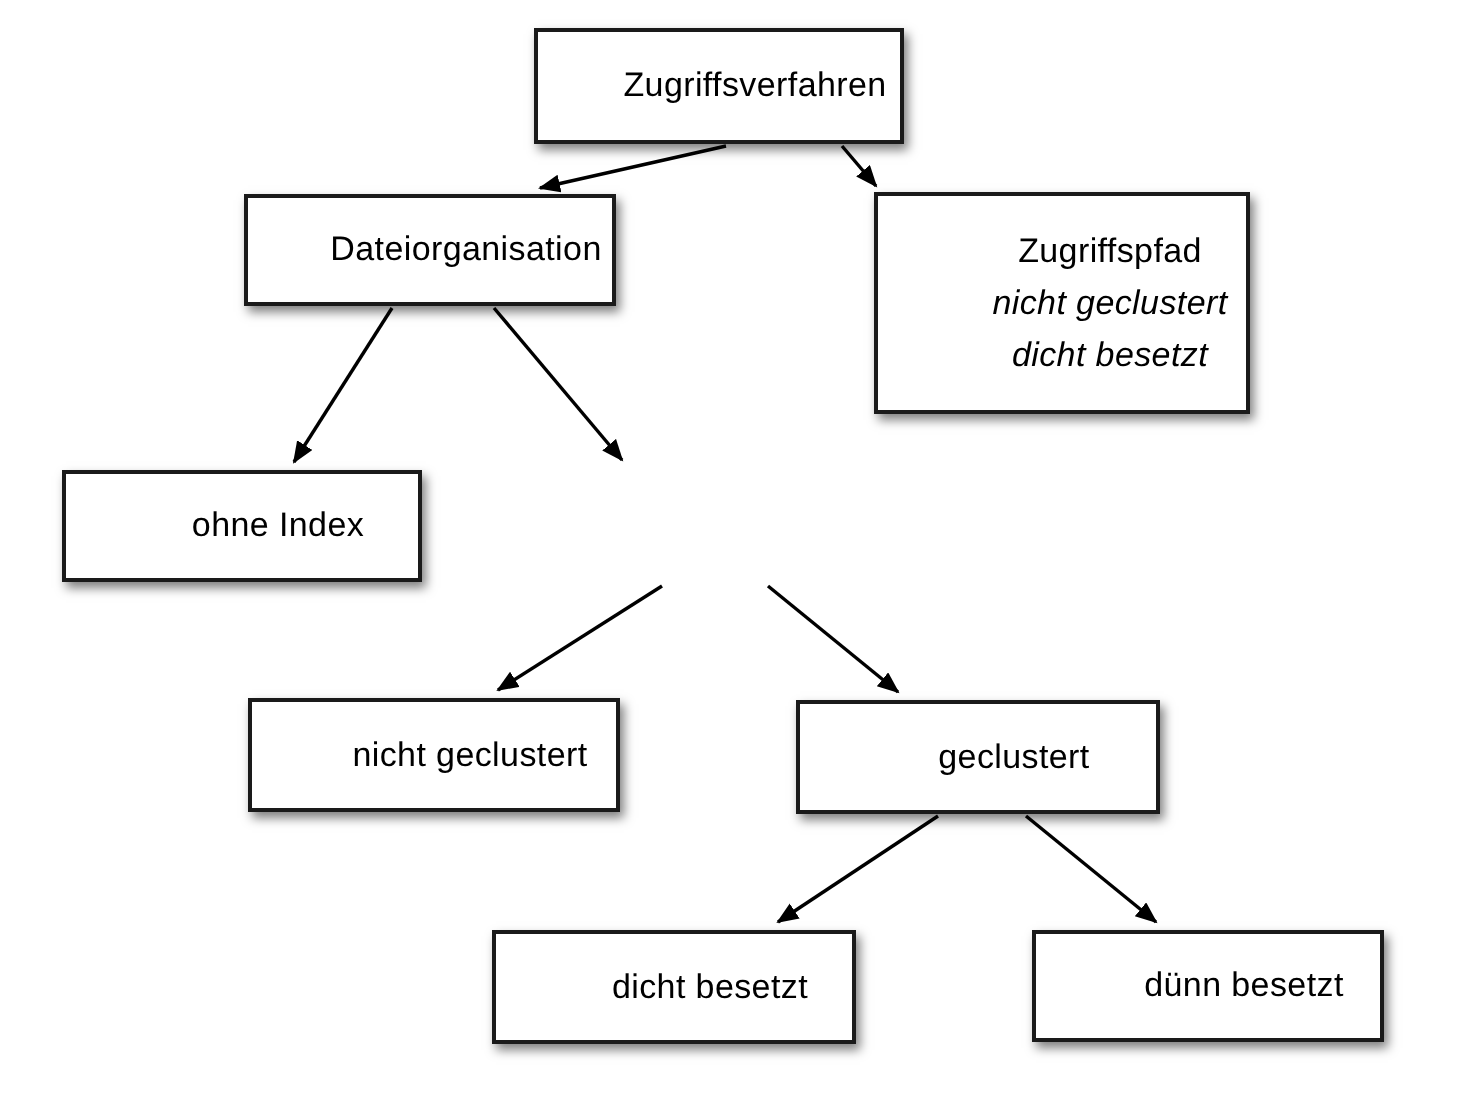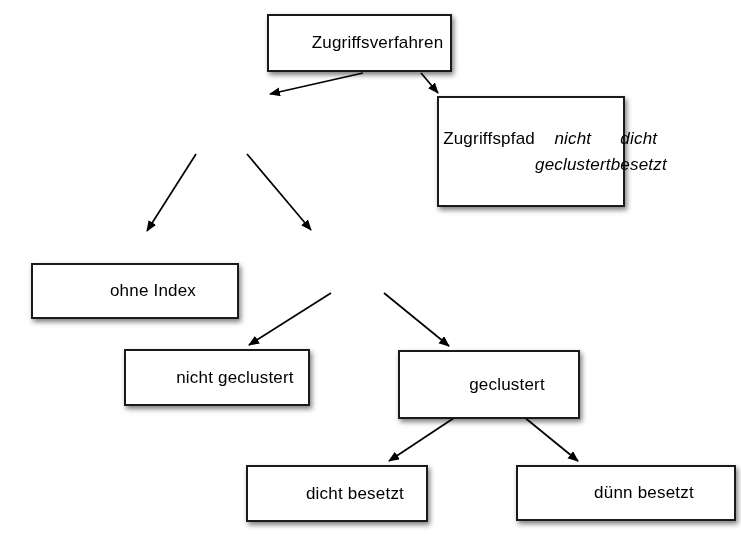--- a/index.html
+++ b/index.html
@@ -25,21 +25,21 @@
     display: flex;
     align-items: center;
     justify-content: center;
     text-align: center;
     font-size: 17px;
     letter-spacing: 0.2px;
     padding-left: 36px;
   }
   .node .multiline {
     display: flex;
-    flex-direction: row;
+    flex-direction: column;
     line-height: 26px;
     margin-left: 12px;
   }
   .node .italic {
     font-style: italic;
   }
   #edges {
     position: absolute;
     left: 0;
     top: 0;
@@ -49,26 +49,26 @@
   }
   #edges line {
     stroke: #000000;
     stroke-width: 1.7;
   }
 
   
   #n-root            { left: 267px; top: 14px;  width: 185px; height: 58px; }
   #n-dateiorg        { left: 122px; top: 97px;  width: 186px; height: 56px; }
   #n-zugriffspfad    { left: 437px; top: 96px;  width: 188px; height: 111px; }
-  #n-ohne-index      { left: 31px;  top: 235px; width: 208px; height: 56px; margin-top: 28px; }
+  #n-ohne-index      { left: 31px;  top: 235px; width: 180px; height: 56px; }
   #n-primaerindex    { left: 256px; top: 234px; width: 182px; height: 58px; }
   #n-nicht-gecl      { left: 124px; top: 349px; width: 186px; height: 57px; }
-  #n-geclustert      { left: 398px; top: 350px; width: 182px; height: 69px; }
+  #n-geclustert      { left: 398px; top: 350px; width: 182px; height: 57px; }
   #n-dicht-besetzt   { left: 246px; top: 465px; width: 182px; height: 57px; }
-  #n-duenn-besetzt   { left: 516px; top: 465px; width: 220px; height: 56px; }
+  #n-duenn-besetzt   { left: 516px; top: 465px; width: 176px; height: 56px; }
 </style>
 </head>
 <body>
 
 <div id="stage">
 
   <svg id="edges" viewBox="0 0 741 552" xmlns="http://www.w3.org/2000/svg">
     <defs>
       <marker id="arrow" markerWidth="12" markerHeight="10" refX="10" refY="4.5" orient="auto" markerUnits="userSpaceOnUse">
         <path d="M0,0 L11,4.5 L0,9 z" fill="#000000"></path>
@@ -81,20 +81,23 @@
     <line x1="331" y1="293" x2="249" y2="345" marker-end="url(#arrow)"></line>
     <line x1="384" y1="293" x2="449" y2="346" marker-end="url(#arrow)"></line>
     <line x1="469" y1="408" x2="389" y2="461" marker-end="url(#arrow)"></line>
     <line x1="513" y1="408" x2="578" y2="461" marker-end="url(#arrow)"></line>
   </svg>
 
   <div id="n-root" class="node">
     <span>Zugriffsverfahren</span>
   </div>
 
+  <div id="n-dateiorg" class="node">
+    <span>Dateiorganisation</span>
+  </div>
 
   <div id="n-zugriffspfad" class="node">
     <span class="multiline">
       <span>Zugriffspfad</span>
       <span class="italic">nicht geclustert</span>
       <span class="italic">dicht besetzt</span>
     </span>
   </div>
 
   <div id="n-ohne-index" class="node">

